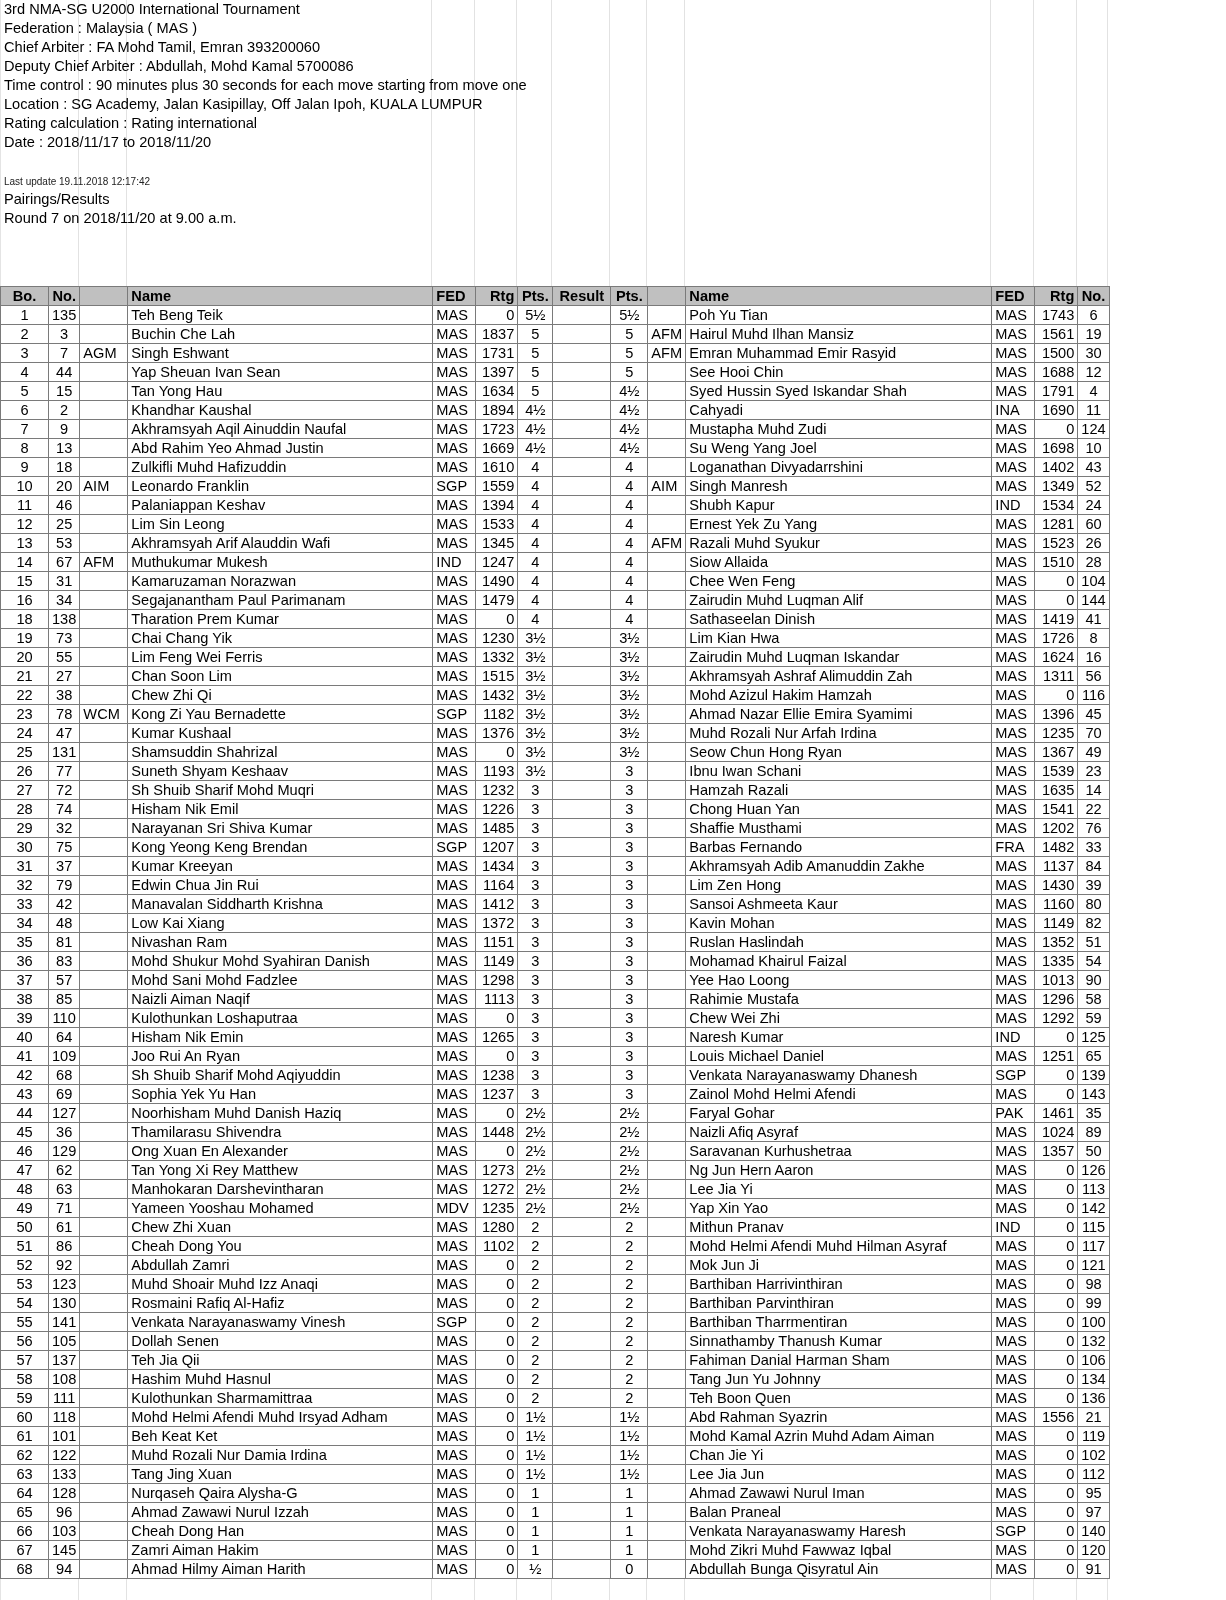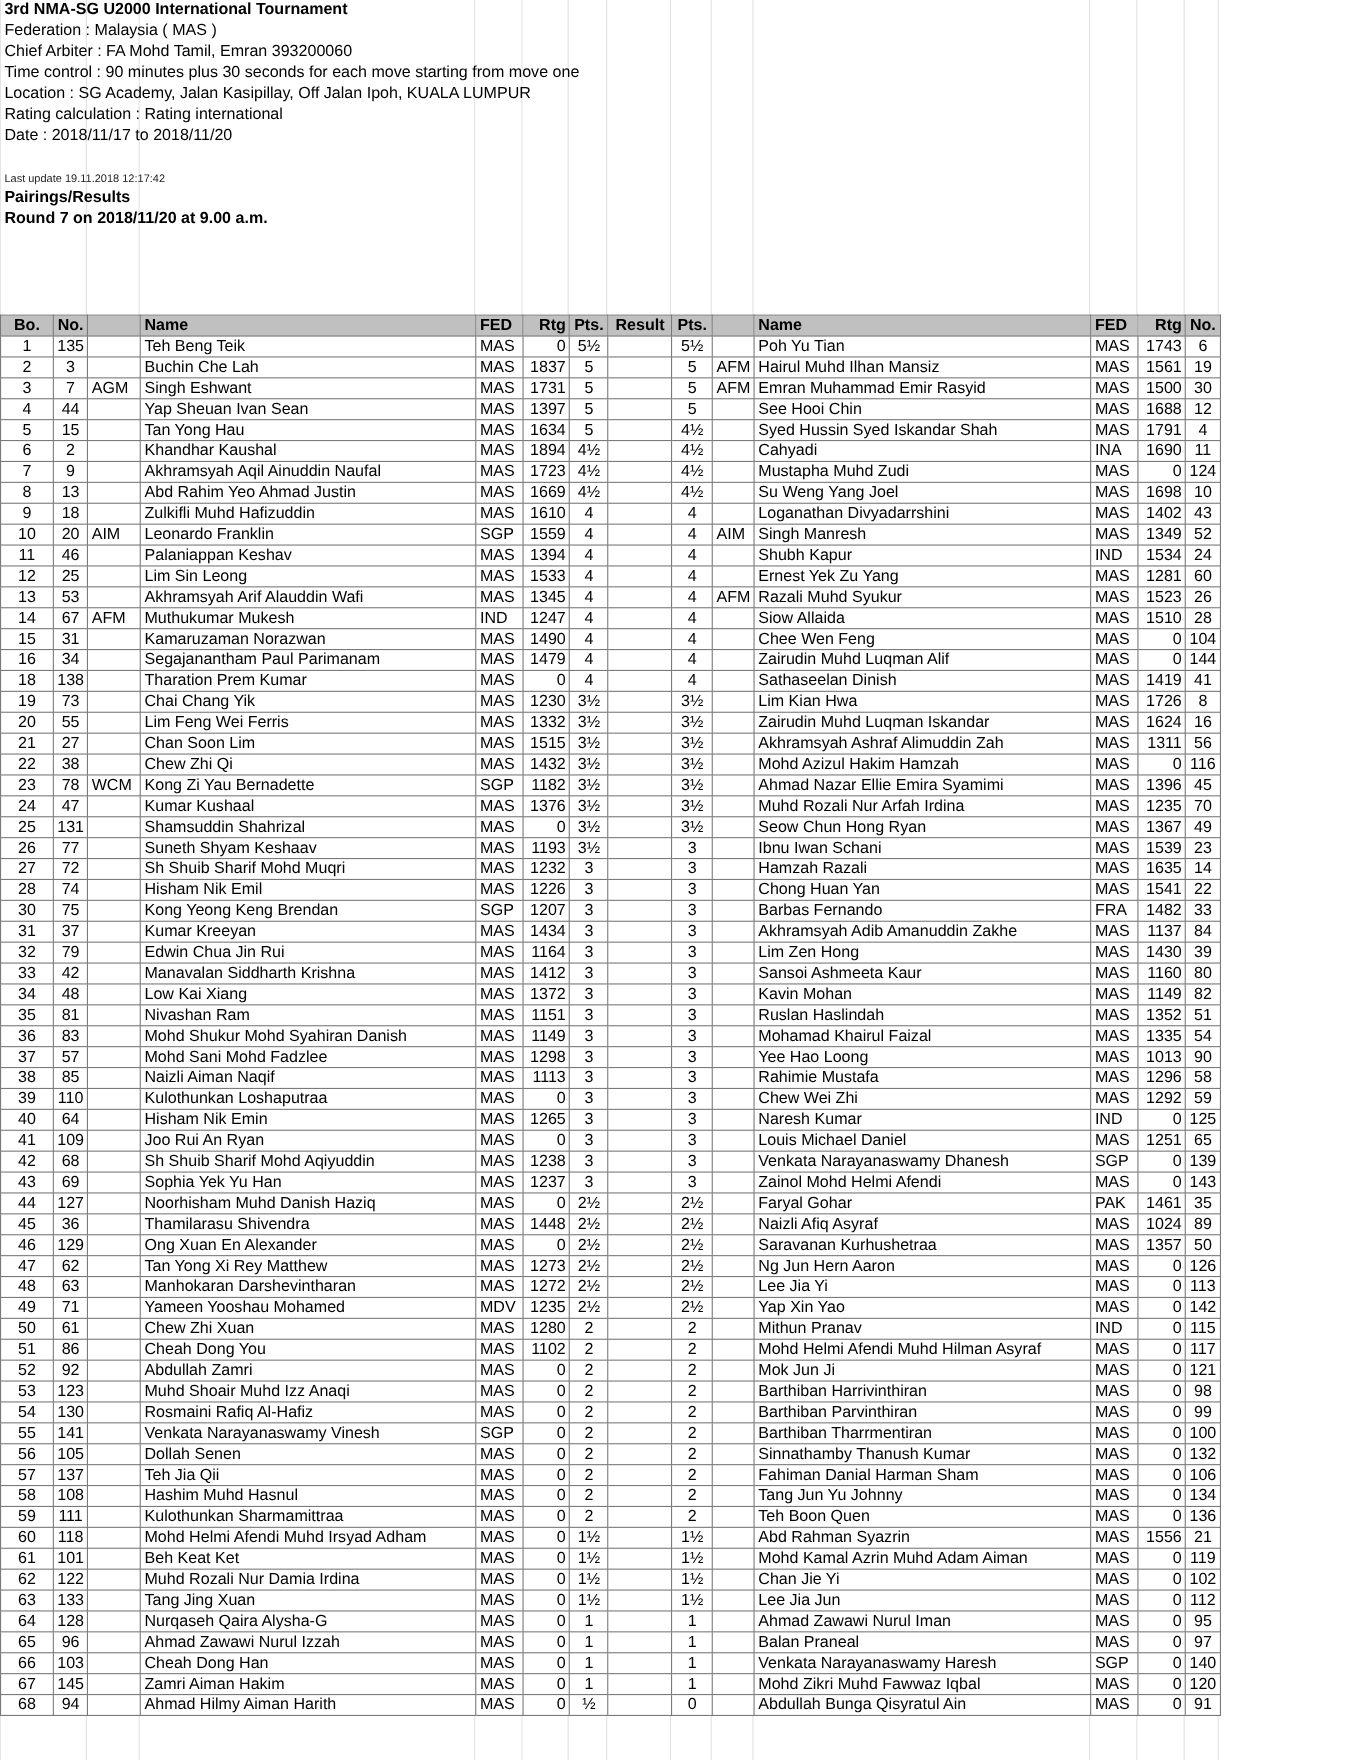--- a/index.html
+++ b/index.html
@@ -5,21 +5,21 @@
   html, body { margin:0; padding:0; background:#ffffff; }
   body { width:1226px; height:1600px; overflow:hidden; font-family:"Liberation Sans", sans-serif; color:#000; position:relative;
     background-image:
       linear-gradient(to right, #e4e4e4 1px, transparent 1px);
     background-size: 100% 100%;
   }
   .gridbg { position:absolute; left:0; top:0; width:1226px; height:1600px; pointer-events:none; }
   .gridbg .vl { position:absolute; top:0; bottom:0; width:1px; background:#e2e2e2; }
   .hdr { position:absolute; left:0; top:0; width:1226px; }
   .hline { height:19px; line-height:19px; font-size:14.6px; padding-left:4px; white-space:nowrap; position:relative; }
-  .hline.bold { font-weight:bold; }
+  .hline.bold { font-weight:normal; }
   .hline.small { font-size:10px; color:#222; height:19px; line-height:22px; }
   table.pair { position:absolute; left:0; top:286px; border-collapse:collapse; font-size:14.6px; table-layout:fixed; background:#fff; }
   table.pair td, table.pair th { border:1px solid #7a7a7a; height:18px; padding:0 3px; line-height:18px; white-space:nowrap; overflow:hidden; }
   table.pair th { background:#c0c0c0; font-weight:bold; text-align:left; }
   table.pair th.c, table.pair td.c { text-align:center; }
   table.pair th.r, table.pair td.r { text-align:right; }
 </style>
 </head>
 <body>
 
@@ -36,20 +36,21 @@
   <div class="vl" style="left:990px"></div>
   <div class="vl" style="left:1033px"></div>
   <div class="vl" style="left:1076px"></div>
   <div class="vl" style="left:1107px"></div>
 </div>
 
 <div class="hdr">
   <div class="hline bold">3rd NMA-SG U2000 International Tournament</div>
   <div class="hline">Federation : Malaysia ( MAS )</div>
   <div class="hline">Chief Arbiter : FA Mohd Tamil, Emran 393200060</div>
+  <div class="hline">Deputy Chief Arbiter : Abdullah, Mohd Kamal 5700086</div>
   <div class="hline">Time control : 90 minutes plus 30 seconds for each move starting from move one</div>
   <div class="hline">Location : SG Academy, Jalan Kasipillay, Off Jalan Ipoh, KUALA LUMPUR</div>
   <div class="hline">Rating calculation : Rating international</div>
   <div class="hline">Date : 2018/11/17 to 2018/11/20</div>
   <div class="hline"></div>
   <div class="hline small">Last update 19.11.2018 12:17:42</div>
   <div class="hline bold">Pairings/Results</div>
   <div class="hline bold">Round 7 on 2018/11/20 at 9.00 a.m.</div>
 </div>
 
@@ -515,20 +516,36 @@
         <td class="c">3</td>
         <td class="c"></td>
         <td class="c">3</td>
         <td></td>
         <td>Chong Huan Yan</td>
         <td>MAS</td>
         <td class="r">1541</td>
         <td class="c">22</td>
       </tr>
       <tr>
+        <td class="c">29</td>
+        <td class="c">32</td>
+        <td></td>
+        <td>Narayanan Sri Shiva Kumar</td>
+        <td>MAS</td>
+        <td class="r">1485</td>
+        <td class="c">3</td>
+        <td class="c"></td>
+        <td class="c">3</td>
+        <td></td>
+        <td>Shaffie Musthami</td>
+        <td>MAS</td>
+        <td class="r">1202</td>
+        <td class="c">76</td>
+      </tr>
+      <tr>
         <td class="c">30</td>
         <td class="c">75</td>
         <td></td>
         <td>Kong Yeong Keng Brendan</td>
         <td>SGP</td>
         <td class="r">1207</td>
         <td class="c">3</td>
         <td class="c"></td>
         <td class="c">3</td>
         <td></td>

